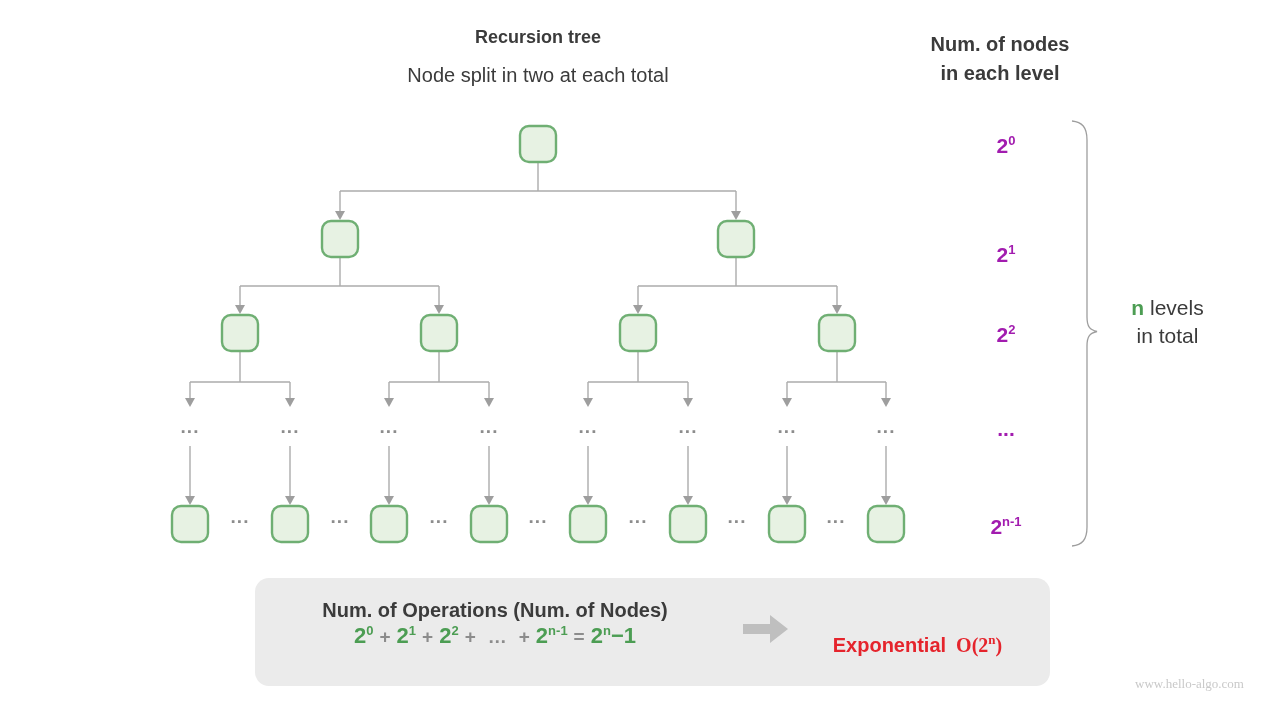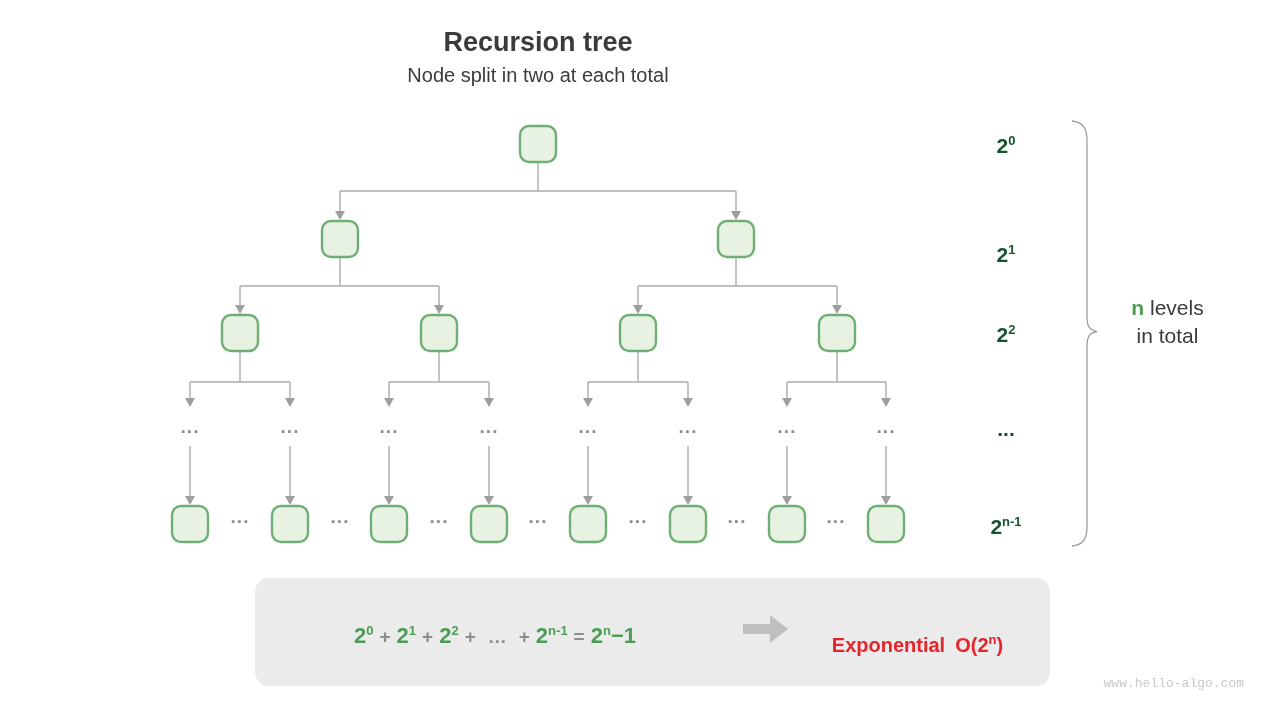--- a/index.html
+++ b/index.html
@@ -5,50 +5,50 @@
   html,body{margin:0;padding:0;}
   body{
     width:1280px;height:720px;background:#ffffff;position:relative;overflow:hidden;
     font-family:"Liberation Sans", sans-serif;color:#3b3b3b;
   }
   .abs{position:absolute;}
   .ctr{text-align:center;}
   svg{display:block;}
 
   
-  .main-title{left:288px;top:27px;width:500px;font-size:27px;font-weight:bold;}
+  .main-title{left:288px;top:27px;width:500px;font-size:18px;font-weight:bold;}
   .sub-title{left:288px;top:64px;width:500px;font-size:20px;}
   .right-header{left:900px;top:30px;width:200px;font-size:20px;font-weight:bold;line-height:29px;}
 
   
-  .lvl{left:946px;width:120px;font-size:21px;font-weight:bold;color:#14532d;line-height:28px;}
+  .lvl{left:946px;width:120px;font-size:21px;font-weight:bold;color:#a21caf;line-height:28px;}
   .lvl sup{font-size:13px;}
 
   
   .brace-label{left:1100px;top:294px;width:135px;font-size:21px;line-height:28px;}
   .brace-label .n{color:#4c9d53;font-weight:bold;}
 
   
   .tdots{width:50px;font-size:19px;font-weight:bold;color:#8c8c8c;letter-spacing:1px;line-height:22px;text-align:center;position:absolute;}
 
   
   .sumbox{left:255px;top:578px;width:795px;height:108px;background:#ebebeb;border-radius:14px;}
   .ops-title{left:30px;top:21px;width:420px;font-size:20px;font-weight:bold;}
   .formula{left:30px;top:45px;width:420px;font-size:22px;font-weight:bold;white-space:nowrap;}
   .formula .g{color:#4c9d53;}
   .formula sup{font-size:13px;}
   .formula .op{color:#8c8c8c;font-size:19px;margin:0 6px;}
   .time-title{left:560px;top:21px;width:205px;font-size:20px;font-weight:bold;}
   .cplx{left:560px;top:54px;width:205px;font-size:20px;font-weight:bold;color:#e5242c;white-space:nowrap;}
-  .cplx .mono{font-family:Liberation Sans, sans-serif;margin-left:10px;}
+  .cplx .mono{font-family:Liberation Serif, serif;margin-left:10px;}
   .cplx sup{font-size:13px;}
   .big-arrow{left:488px;top:36px;}
 
   
-  .watermark{right:36px;top:676px;font-family:Liberation Mono, monospace;font-size:13px;color:#c9c9c9;}
+  .watermark{right:36px;top:676px;font-family:Liberation Serif, serif;font-size:13px;color:#c9c9c9;}
 </style>
 </head>
 <body>
 
 <svg class="abs" width="1280" height="720" viewBox="0 0 1280 720" style="left:0;top:0;">
 
   <g stroke="#acacac" stroke-width="1.4" fill="none">
 
     <path d="M538 162 V191 M340 191 H736 M340 191 V212 M736 191 V212"></path>
 
@@ -101,20 +101,22 @@
     <rect x="769" y="506" width="36" height="36" rx="9"></rect>
     <rect x="868" y="506" width="36" height="36" rx="9"></rect>
   </g>
 
   <path d="M1072 121 C1082 122 1087 127 1087 140 L1087 317 C1087 327 1090 330 1097 331.5 C1090 333 1087 336 1087 346 L1087 527 C1087 540 1082 545 1072 546" stroke="#9e9e9e" stroke-width="1.3" fill="none"></path>
 </svg>
 
 <div class="abs ctr main-title">Recursion tree</div>
 <div class="abs ctr sub-title">Node split in two at each total</div>
 <div class="abs ctr right-header">
+  <span style="display:block">Num. of nodes</span>
+  <span style="display:block">in each level</span>
 </div>
 
 <div class="abs ctr lvl" style="top:127px;"><span>2</span><sup>0</sup></div>
 <div class="abs ctr lvl" style="top:236px;"><span>2</span><sup>1</sup></div>
 <div class="abs ctr lvl" style="top:316px;"><span>2</span><sup>2</sup></div>
 <div class="abs ctr lvl" style="top:410px;"><span>...</span><sup></sup></div>
 <div class="abs ctr lvl" style="top:508px;"><span>2</span><sup>n-1</sup></div>
 
 <div class="abs ctr brace-label">
   <span class="n">n</span>
@@ -133,20 +135,21 @@
 
 <div class="tdots" style="left:215px;top:506px;">...</div>
 <div class="tdots" style="left:315px;top:506px;">...</div>
 <div class="tdots" style="left:414px;top:506px;">...</div>
 <div class="tdots" style="left:513px;top:506px;">...</div>
 <div class="tdots" style="left:613px;top:506px;">...</div>
 <div class="tdots" style="left:712px;top:506px;">...</div>
 <div class="tdots" style="left:811px;top:506px;">...</div>
 
 <div class="abs sumbox">
+  <div class="abs ctr ops-title">Num. of Operations (Num. of Nodes)</div>
 
   <div class="abs ctr formula">
     <span class="g"><span>2</span><sup>0</sup></span><span class="op">+</span><span class="g"><span>2</span><sup>1</sup></span><span class="op">+</span><span class="g"><span>2</span><sup>2</sup></span><span class="op">+</span><span class="op">…</span><span class="op">+</span><span class="g"><span>2</span><sup>n-1</sup></span><span class="op">=</span><span class="g"><span>2</span><sup>n</sup><span>−1</span></span>
   </div>
 
   <svg class="abs big-arrow" width="46" height="30" viewBox="0 0 46 30">
     <polygon points="0,10 27,10 27,1 45,15 27,29 27,20 0,20" fill="#bfbfbf"></polygon>
   </svg>
 
   <div class="abs ctr cplx">

